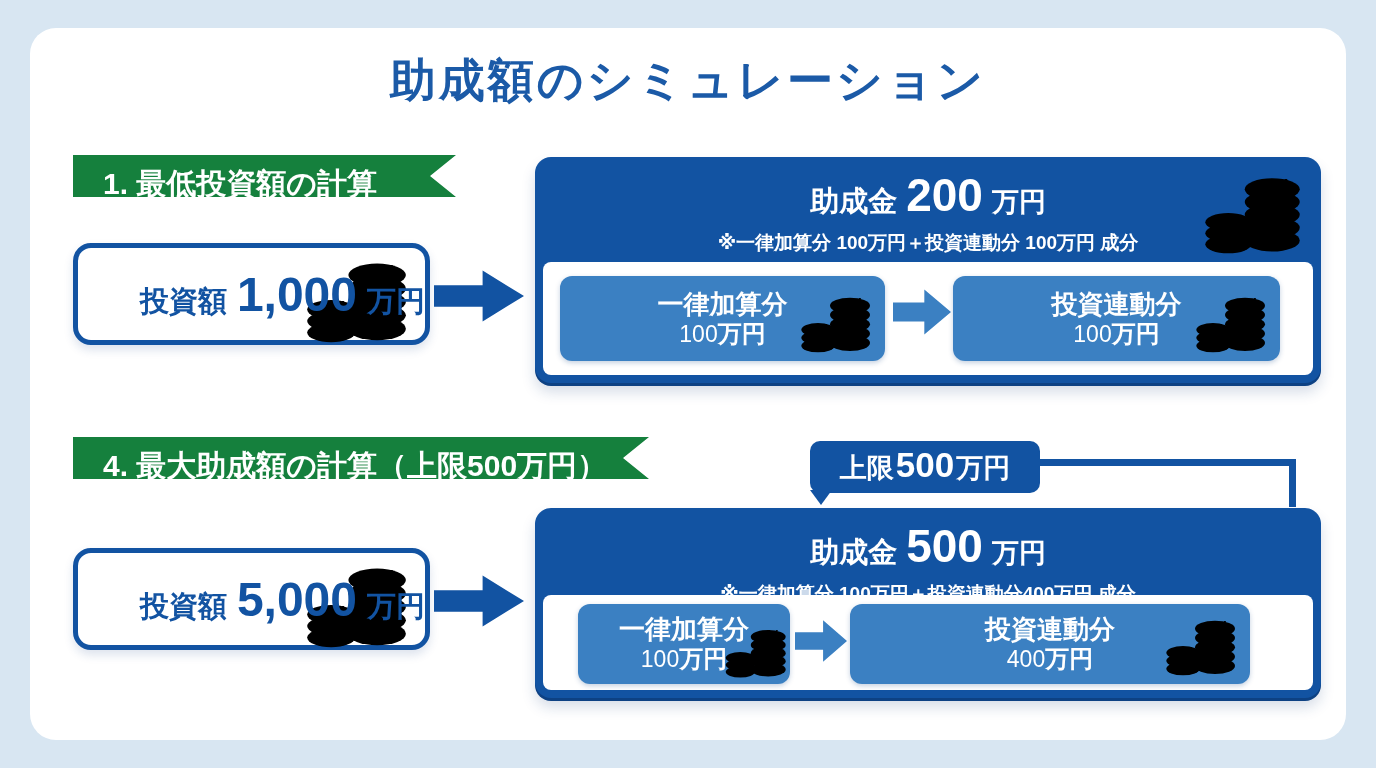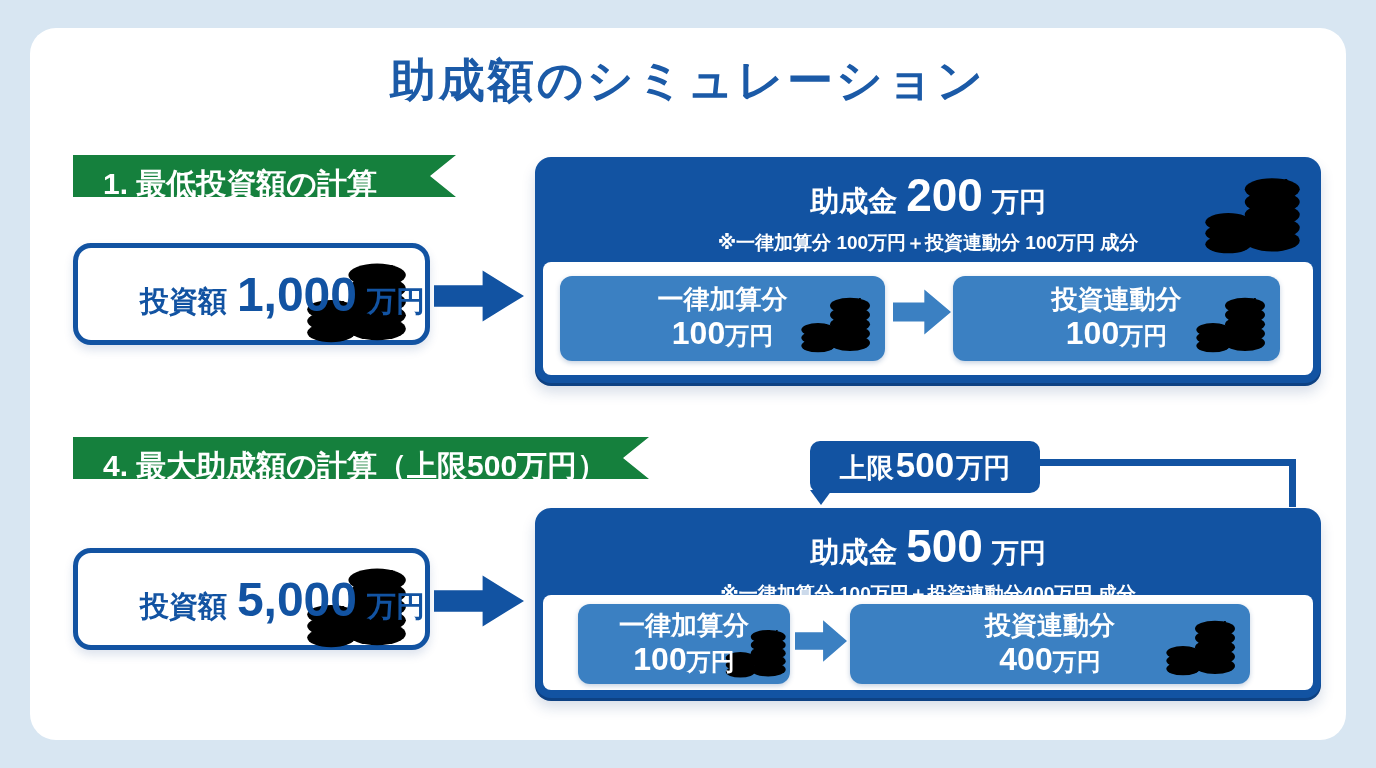--- a/index.html
+++ b/index.html
@@ -70,21 +70,21 @@
   .panel1{top:105px;}
   .panel2{top:87px;}
   
   .comp{
     position:absolute;background:#3b80c2;border-radius:12px;color:#ffffff;
     display:flex;flex-direction:column;align-items:center;justify-content:center;
     line-height:1.15;box-shadow:0 2px 5px rgba(25,70,135,.25);
   }
   .comp .l1{font-size:26px;font-weight:700;position:relative;z-index:1;white-space:nowrap;}
   .comp .l2{position:relative;z-index:1;white-space:nowrap;}
-  .comp .l2 .num{font-size:32px;font-weight:700;}
+  .comp .l2 .num{font-size:23px;font-weight:400;}
   .comp .l2 .unit{font-size:24px;font-weight:700;}
   .comp .coins{position:absolute;z-index:0;}
   .s1-compA{left:17px;top:14px;width:325px;height:85px;}
   .s1-compB{left:410px;top:14px;width:327px;height:85px;}
   .s2-compA{left:35px;top:9px;width:212px;height:80px;}
   .s2-compB{left:307px;top:9px;width:400px;height:80px;}
   .comp .coins-br{right:10px;bottom:6px;width:78px;height:64px;}
   .comp .coins-sm{right:2px;bottom:4px;width:64px;height:56px;}
   .midarrow{
     position:absolute;background:#3b80c2;

